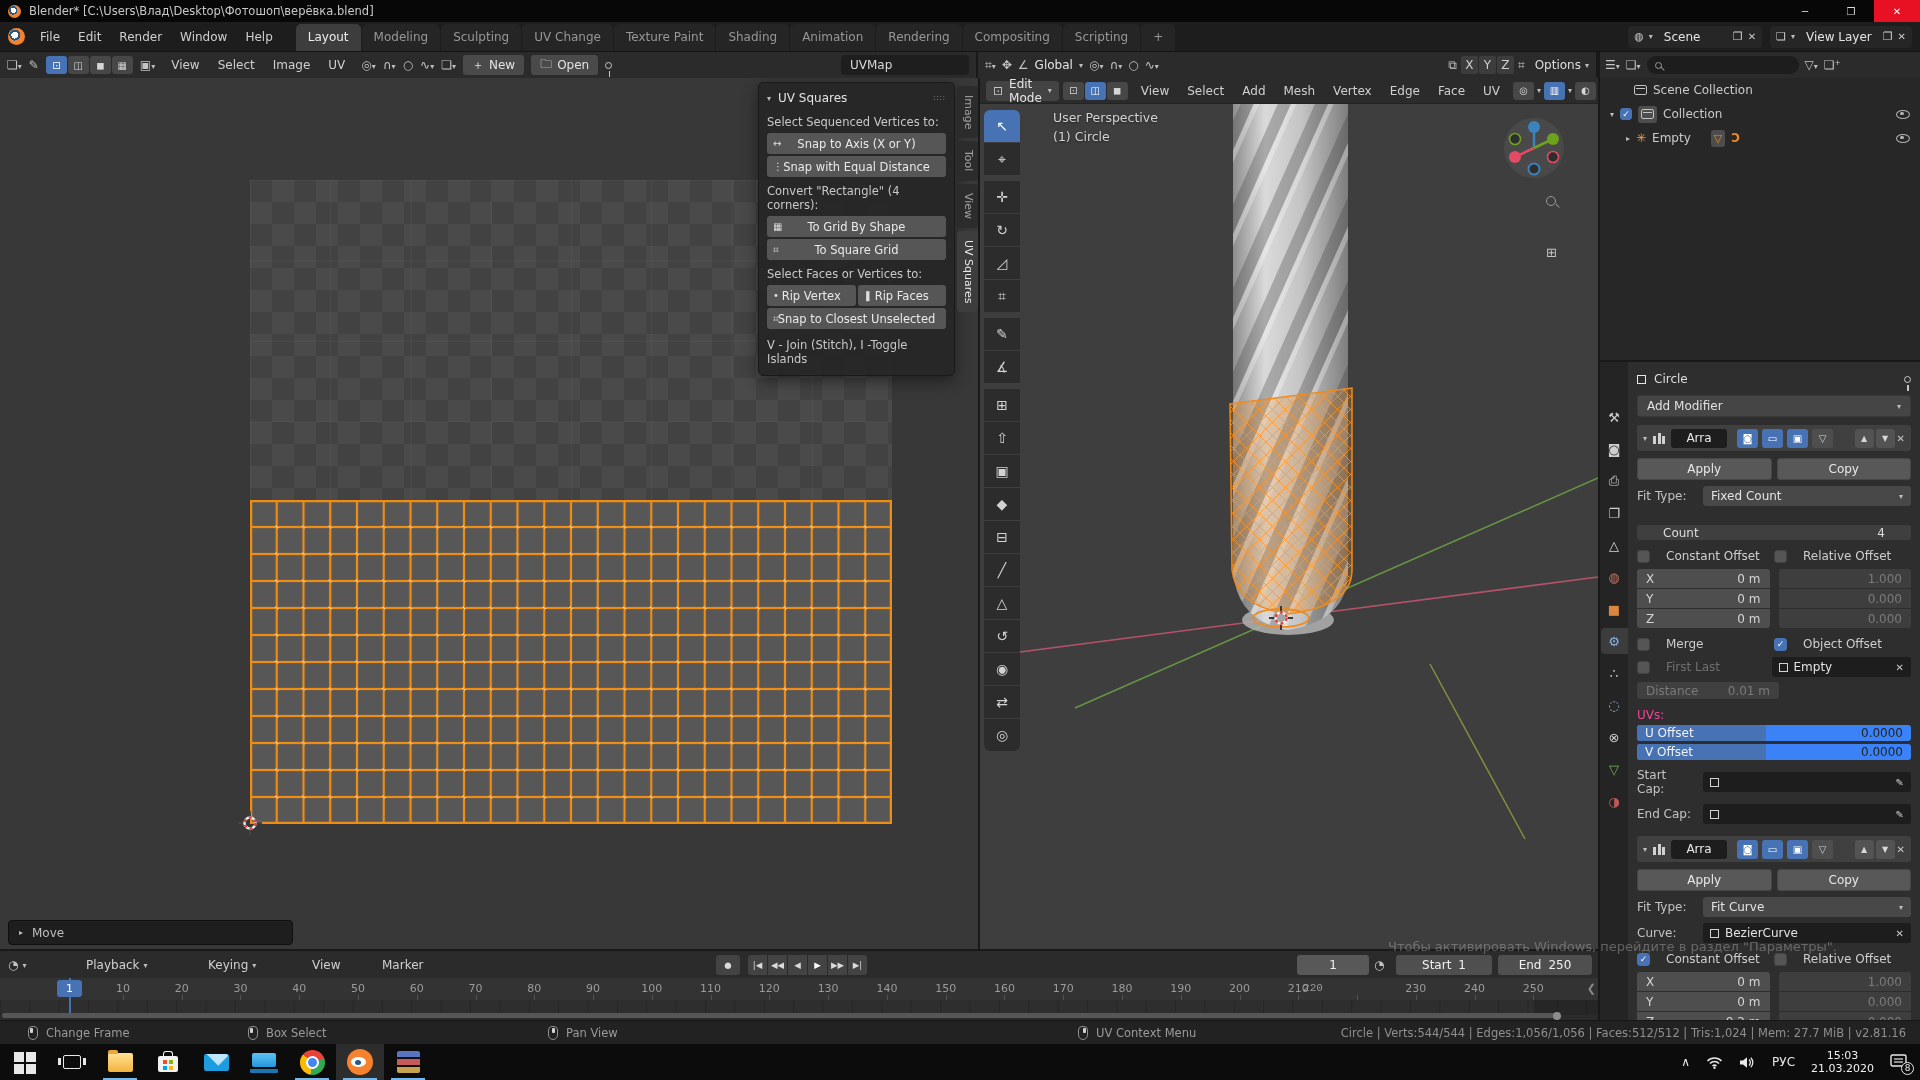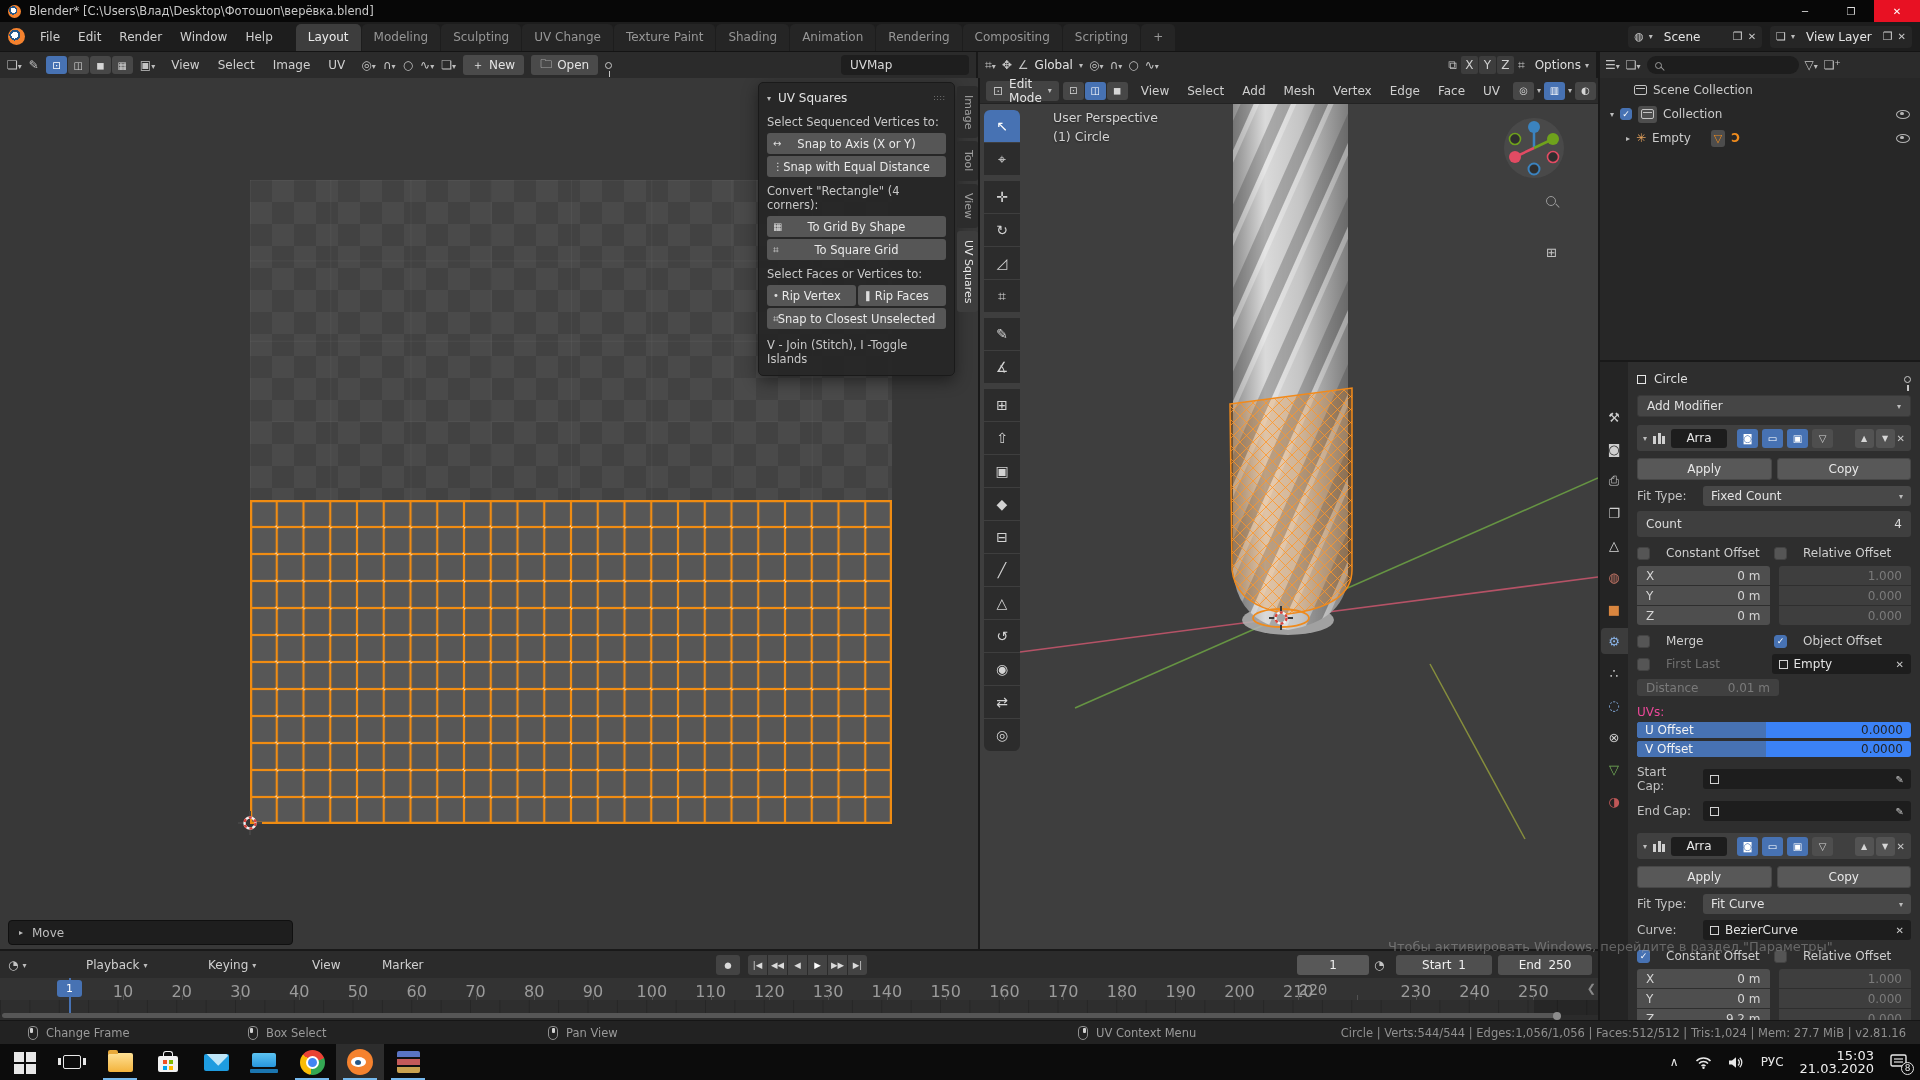--- a/index.html
+++ b/index.html
@@ -106,21 +106,21 @@
   .mtog{width:21px;height:19px;background:#4e4e4e;border-radius:3px;display:flex;align-items:center;justify-content:center;font-size:10px;color:#d6d6d6}
   .mtog.on{background:var(--accent,#4772b3);color:#fff}
   .updn{width:19px;height:19px;background:#535353;border-radius:3px;display:flex;align-items:center;justify-content:center;font-size:8px;color:#d6d6d6}
   .mspace{margin-left:auto;display:flex;gap:2px;align-items:center}
   .btnrow{display:flex;gap:5px;margin-top:7px}
   .pbtn{flex:1;height:22px;background:#585858;border:1px solid #474747;border-radius:3px;display:flex;align-items:center;justify-content:center;color:#e8e8e8}
   .ftrow{display:flex;align-items:center;margin-top:6px;gap:6px}
   .plab{width:60px;color:#c3c3c3;flex:none}
   .drop{flex:1;height:20px;background:#484848;border-radius:3px;display:flex;align-items:center;padding:0 8px;color:#e3e3e3}
   .drop .car{margin-left:auto}
-  .countf{height:26px;background:#3f3f3f;border-radius:3px;display:flex;align-items:center;justify-content:space-between;padding:0 9px;margin-top:5px;color:#dcdcdc}
+  .countf{height:15px;background:#3f3f3f;border-radius:3px;display:flex;align-items:center;justify-content:space-between;padding:0 26px;margin-top:19px;color:#dcdcdc}
   .cbrow{display:flex;margin-top:9px}
   .cbcell{flex:1;display:flex;align-items:center;gap:16px;color:#cecece}
   .cb{width:13px;height:13px;background:#555;border:1px solid #434343;border-radius:3px;display:flex;align-items:center;justify-content:center;font-size:9px;color:#fff;flex:none}
   .cb.on{background:var(--accent,#4772b3);border-color:var(--accent,#4772b3)}
   .cols{display:flex;gap:9px;margin-top:6px}
   .col{flex:1;display:flex;flex-direction:column;gap:1px}
   .numf{height:19px;background:#4e4e4e;display:flex;align-items:center;justify-content:space-between;padding:0 9px;color:#d5d5d5}
   .col .numf:first-child{border-radius:3px 3px 0 0}
   .col .numf:last-child{border-radius:0 0 3px 3px}
   .col.dimc .numf{background:#3e3e3e;color:#7b7b7b}
@@ -137,21 +137,21 @@
   .dimt{color:#6f6f6f}
   
   #timeline{position:absolute;left:0;top:949px;width:1600px;height:71px;background:#2b2b2b;border-top:2px solid #191919}
   #tlhead{position:relative;height:27px}
   .tlitem{position:absolute;top:4px;height:20px;display:flex;align-items:center;gap:4px;color:#d0d0d0;white-space:nowrap}
   .trb{width:19px;height:20px;background:#434343;display:flex;align-items:center;justify-content:center;color:#dadada;font-size:8.5px}
   #transport .trb:first-child{border-radius:3px 0 0 3px}
   #transport .trb:last-child{border-radius:0 3px 3px 0}
   .tlfield{background:#585858;border-radius:3px;height:20px;display:flex;align-items:center;justify-content:center;gap:7px;color:#f0f0f0;padding:0 8px}
   #ruler{position:absolute;left:0;top:27px;width:100%;height:22px;background:#333}
-  .tick{position:absolute;top:4px;transform:translateX(-50%);color:#9b9b9b;font-size:16px}
+  .tick{position:absolute;top:4px;transform:translateX(-50%);color:#9b9b9b;font-size:11px}
   .tmark{position:absolute;bottom:0;width:1px;height:5px;background:#525252}
   #track{position:absolute;left:0;top:49px;width:100%;height:15px;background:#2e2e2e;background-image:linear-gradient(90deg,rgba(0,0,0,.17) 1px,transparent 1px);background-size:29.39px 100%}
   #after250{position:absolute;left:1534px;top:49px;right:0;height:15px;background:rgba(0,0,0,.16)}
   #playhead{position:absolute;left:69px;top:27px;width:2px;height:37px;background:var(--accent,#4772b3)}
   #fbadge{position:absolute;left:57px;top:29px;width:25px;height:17px;background:var(--accent,#4772b3);border-radius:3px;color:#fff;display:flex;align-items:center;justify-content:center;font-size:11px}
   #tlscroll{position:absolute;left:2px;bottom:2px;width:1558px;height:5px;background:#565656;border-radius:3px}
   #tlscroll::after{content:"";position:absolute;right:-1px;top:-1.5px;width:8px;height:8px;background:#8c8c8c;border-radius:50%}
   #tlarrow{position:absolute;right:4px;top:31px;color:#8a8a8a;font-size:11px}
   
   #statusbar{position:absolute;left:0;top:1020px;width:1920px;height:24px;background:#222;border-top:1px solid #161616;color:#9a9a9a;font-size:11.5px}
@@ -159,21 +159,21 @@
   .mouse{width:10px;height:14px;border:1.2px solid #8f8f8f;border-radius:4px 4px 5px 5px;position:relative;flex:none}
   .mouse i{position:absolute;top:1px;width:3px;height:4.5px;background:#d2d2d2;border-radius:1px}
   .m-left i{left:1px}.m-middle i{left:2.8px}.m-right i{right:1px}
   #stats{position:absolute;right:14px;top:0;height:24px;display:flex;align-items:center;color:#8f8f8f}
   
   #taskbar{position:absolute;left:0;top:1044px;width:1920px;height:36px;background:#0c0c0c;display:flex;align-items:stretch;z-index:60}
   .slot{width:48px;display:flex;align-items:center;justify-content:center;position:relative;flex:none}
   .slot.active{background:#2d2d2d}
   .runline{position:absolute;bottom:0;left:7px;right:7px;height:2px;background:#76b9ed}
   #tray{margin-left:auto;display:flex;align-items:center;gap:16px;padding-right:12px;color:#e8e8e8}
-  #clockblk{text-align:right;font-size:13px;line-height:13px;color:#f0f0f0}
+  #clockblk{text-align:center;font-size:11px;line-height:13px;color:#f0f0f0}
   .ic-start{width:10px;height:10px;background:#e8e8e8;box-shadow:12px 0 #e8e8e8,0 12px #e8e8e8,12px 12px #e8e8e8;margin:-11px 11px 0 0}
   .ic-task-view{width:18px;height:14px;border:1.6px solid #e8e8e8;border-radius:2px;position:relative}
   .ic-task-view::before{content:"";position:absolute;left:-6px;top:2px;width:3px;height:7px;background:#e8e8e8}
   .ic-task-view::after{content:"";position:absolute;right:-6px;top:2px;width:3px;height:7px;background:#e8e8e8}
   .ic-explorer{width:25px;height:19px;background:linear-gradient(#ffe195,#f3b33c);border-radius:2px;position:relative}
   .ic-explorer::before{content:"";position:absolute;left:0;top:-3px;width:10px;height:4px;background:#e8a93a;border-radius:2px 2px 0 0}
   .ic-store{width:20px;height:16px;background:#f2f2f2;border-radius:2px;position:relative;margin-top:4px}
   .ic-store::before{content:"";position:absolute;top:-5px;left:5px;width:8px;height:6px;border:1.6px solid #f2f2f2;border-bottom:none;border-radius:3px 3px 0 0}
   .ic-store::after{content:"";position:absolute;left:5px;top:4px;width:4px;height:4px;background:#f25022;box-shadow:6px 0 #7fba00,0 6px #00a4ef,6px 6px #ffb900}
   .ic-mail{width:25px;height:17px;background:#1e9ce0;border-radius:2px;position:relative;overflow:hidden}

